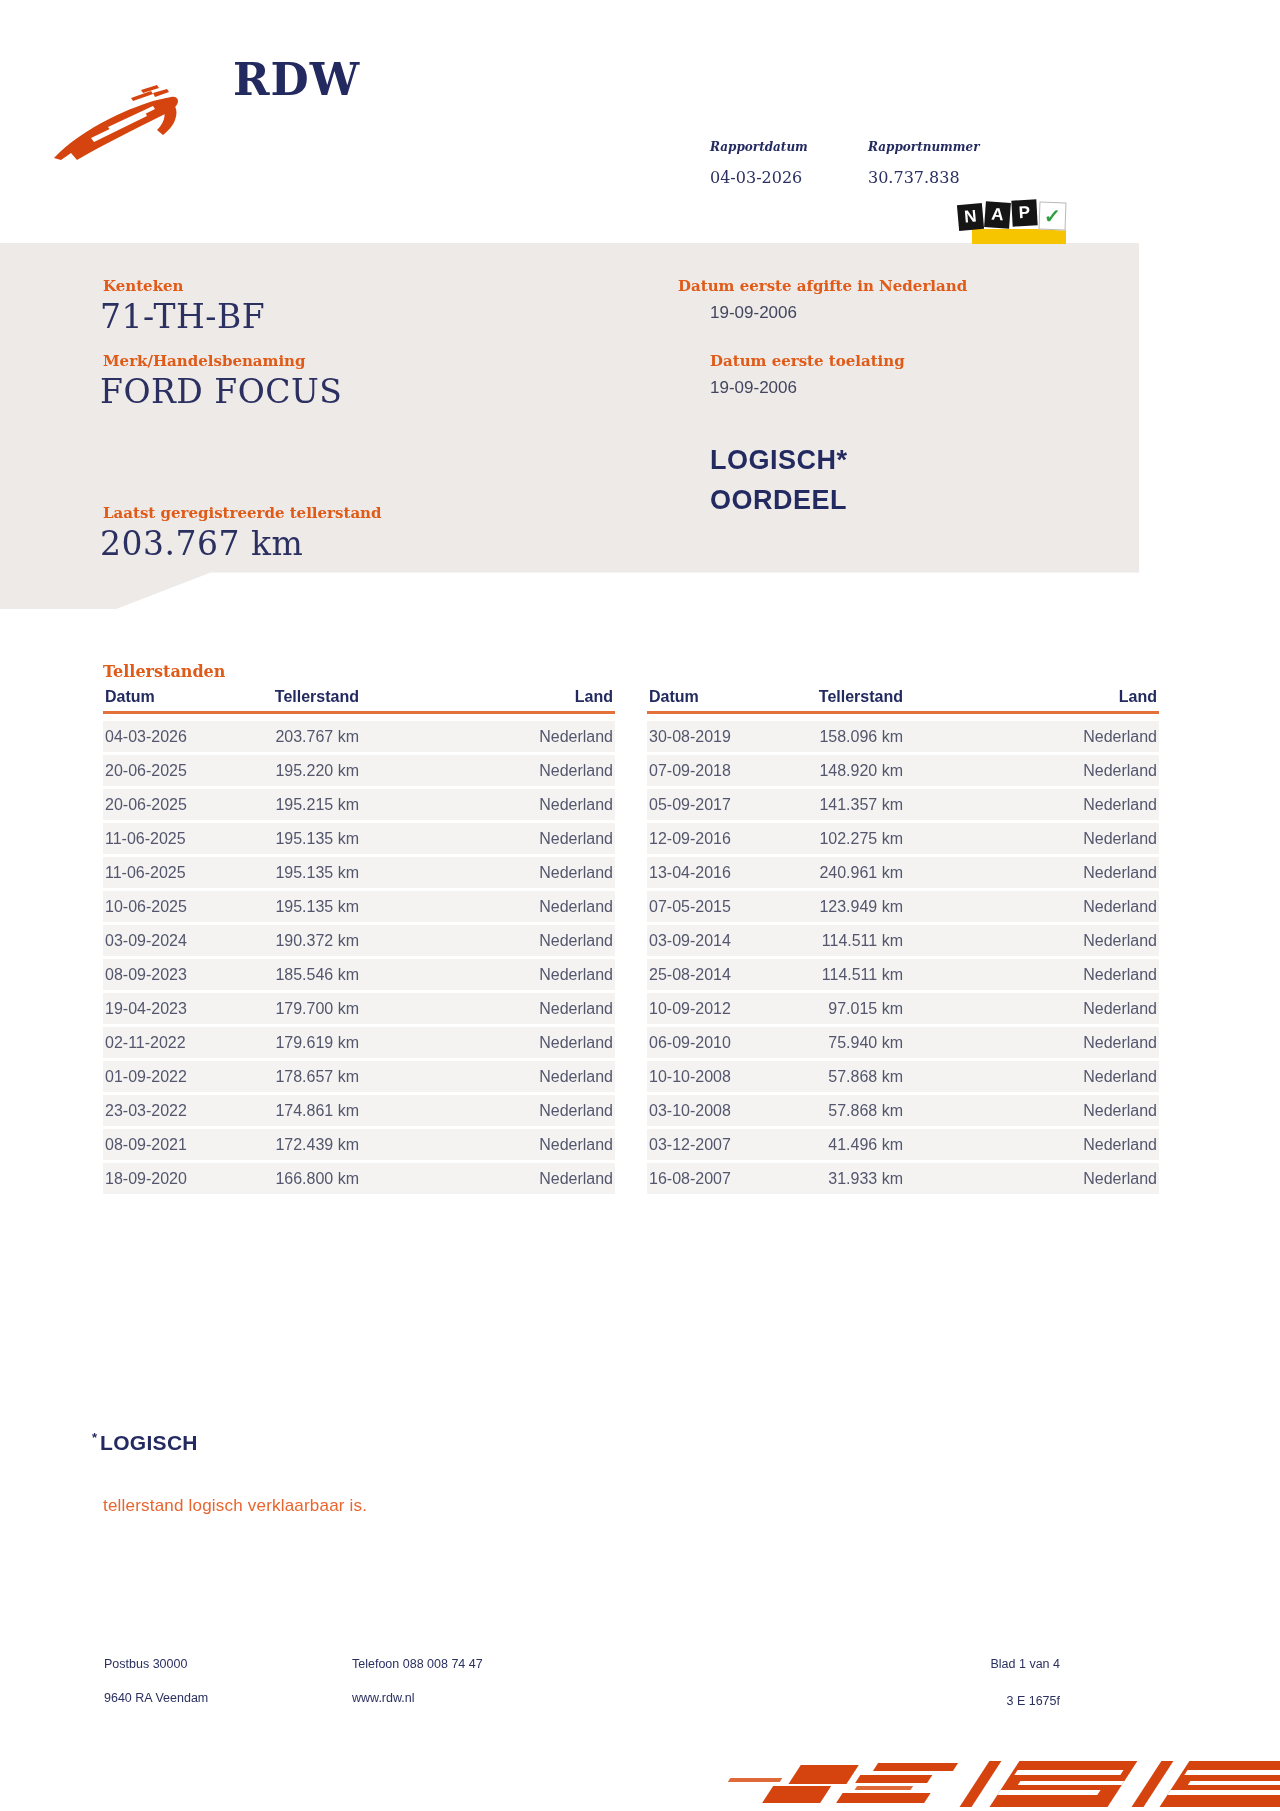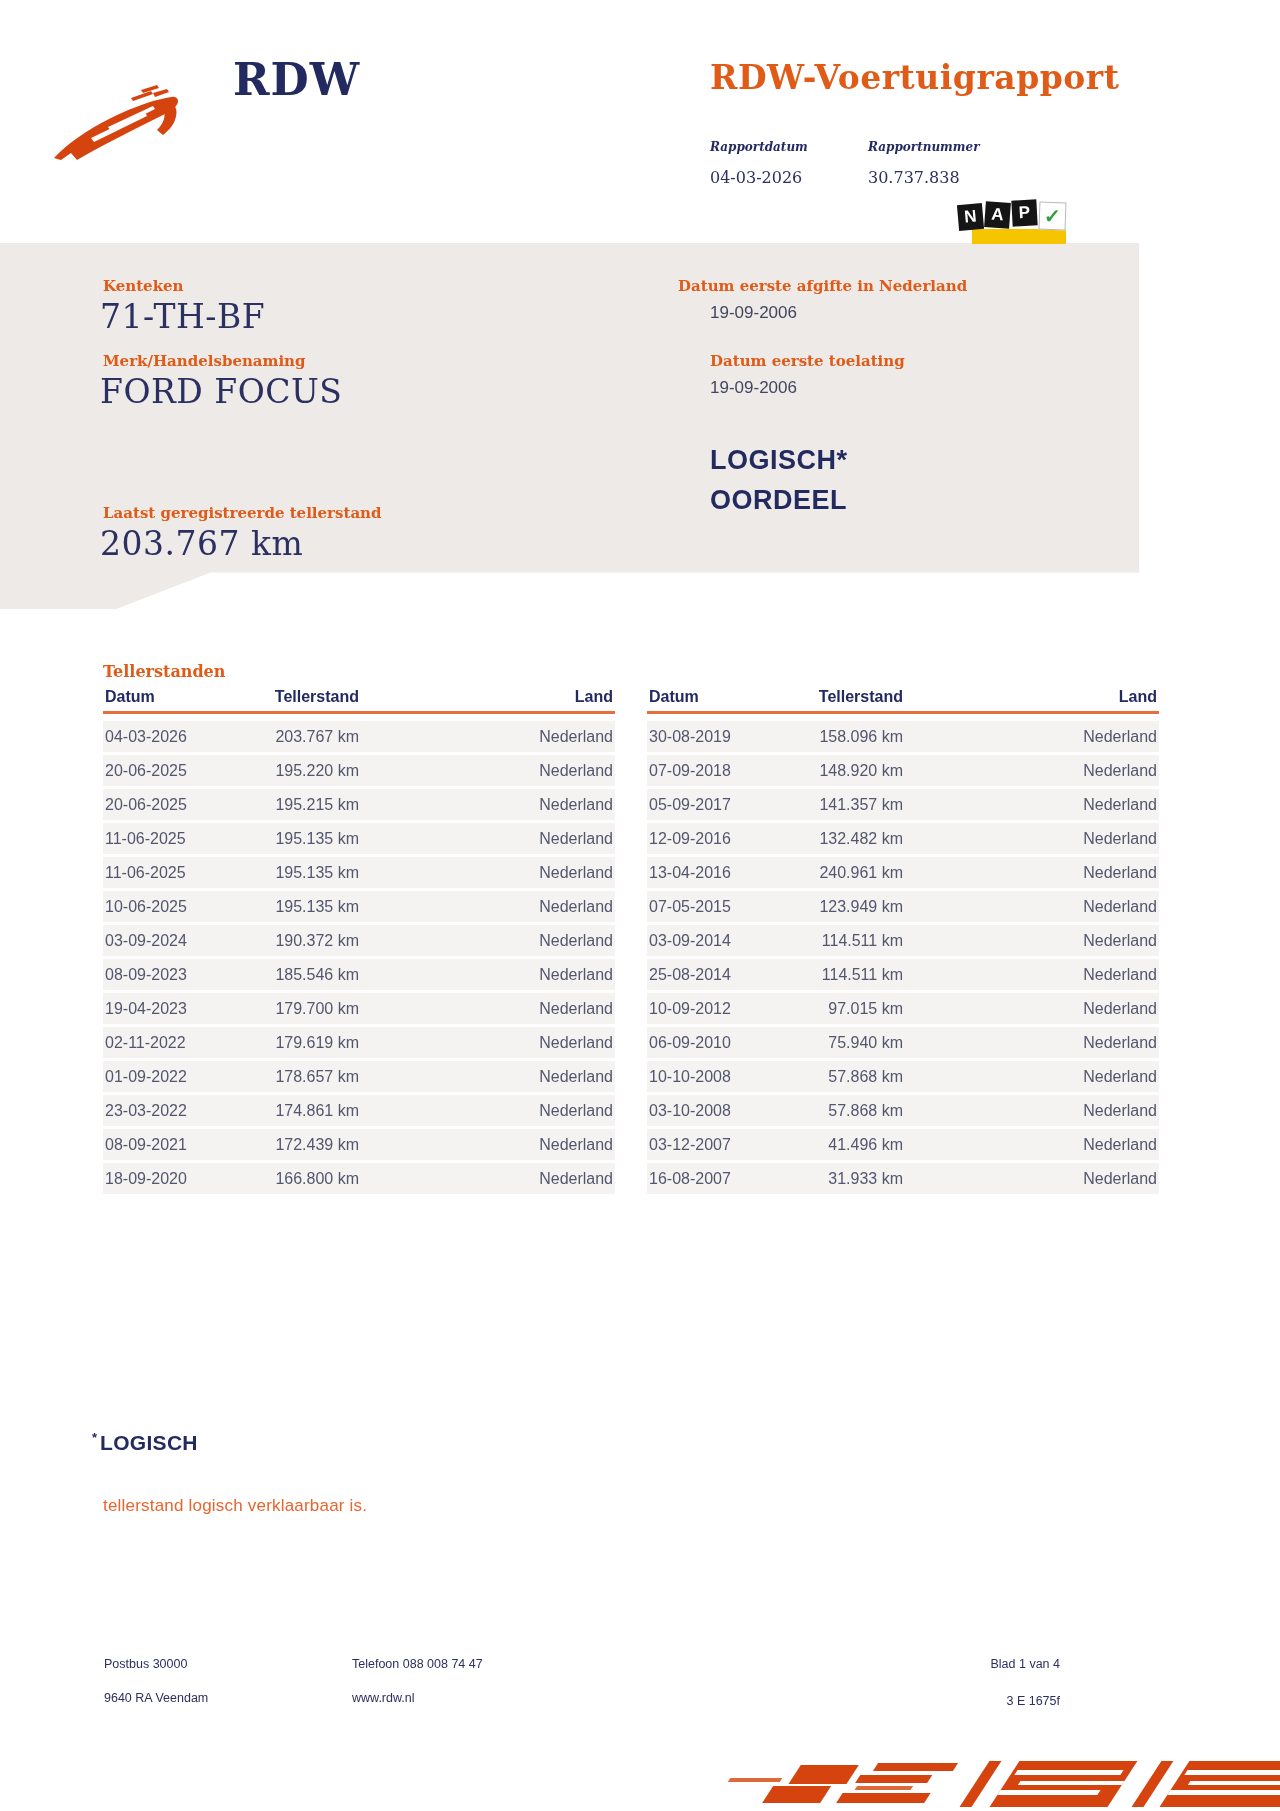--- a/index.html
+++ b/index.html
@@ -70,21 +70,20 @@
       <polygon points="78,18 98,11 100,14 80,21"></polygon>
       <polygon points="88,10 104,5 106,8 90,13"></polygon>
       <polygon points="100,13 114,9 116,12 102,17"></polygon>
       <path d="M112,18 C122,22 126,30 122,40 C120,46 115,51 110,55 L104,50 C110,44 114,36 110,27 Z"></path>
     </g>
     <polygon points="38,58 92,32 94,36 41,62" fill="#ffffff"></polygon>
     <polygon points="55,47 100,26 102,29 58,51" fill="#ffffff"></polygon>
   </svg>
   <div class="abs rdw-word" style="left:203px;top:54px">RDW</div>
 
-  <div class="abs doc-title" style="left:710px;top:58px">RDW-Voertuigrapport</div>
   <div class="abs meta-label" style="left:710px;top:140px">Rapportdatum</div>
   <div class="abs meta-label" style="left:868px;top:140px">Rapportnummer</div>
   <div class="abs meta-value" style="left:710px;top:168px">04-03-2026</div>
   <div class="abs meta-value" style="left:868px;top:168px">30.737.838</div>
 
   <div class="abs panel"></div>
 
   <div class="abs fld-label" style="left:103px;top:277px">Kenteken</div>
   <div class="abs fld-big" style="left:100px;top:297px">71-TH-BF</div>
   <div class="abs fld-label" style="left:103px;top:352px">Merk/Handelsbenaming</div>
@@ -206,21 +205,21 @@
           <span class="c1">148.920 km</span>
           <span class="c2">Nederland</span>
         </div>
         <div class="trow">
           <span class="c0">05-09-2017</span>
           <span class="c1">141.357 km</span>
           <span class="c2">Nederland</span>
         </div>
         <div class="trow">
           <span class="c0">12-09-2016</span>
-          <span class="c1">132.482 km</span>
+          <span class="c1">102.275 km</span>
           <span class="c2">Nederland</span>
         </div>
         <div class="trow">
           <span class="c0">13-04-2016</span>
           <span class="c1">240.961 km</span>
           <span class="c2">Nederland</span>
         </div>
         <div class="trow">
           <span class="c0">07-05-2015</span>
           <span class="c1">123.949 km</span>

